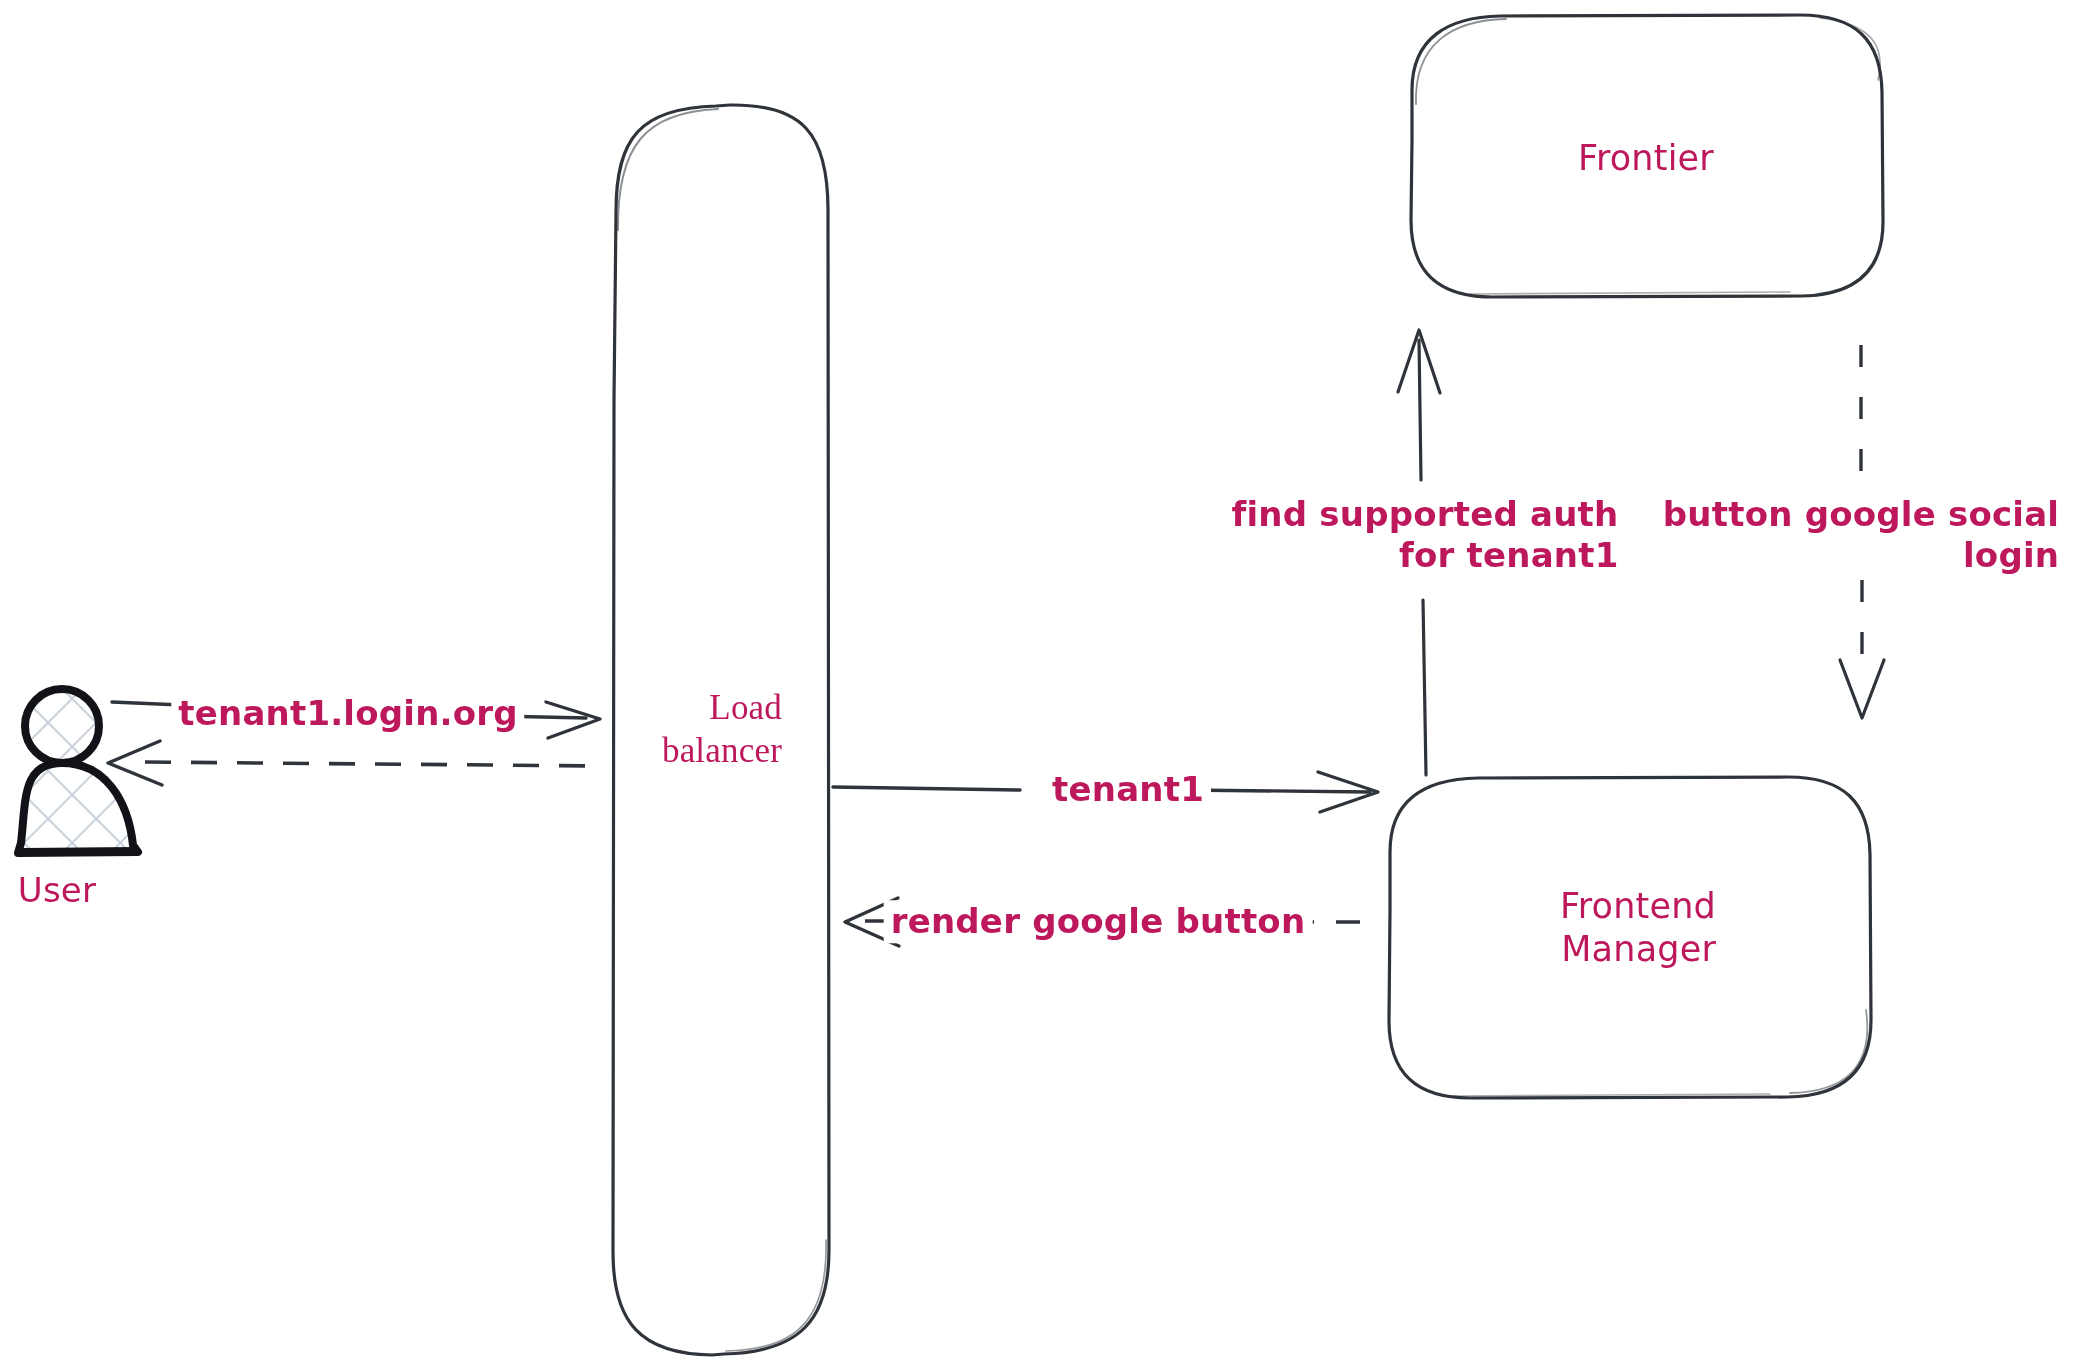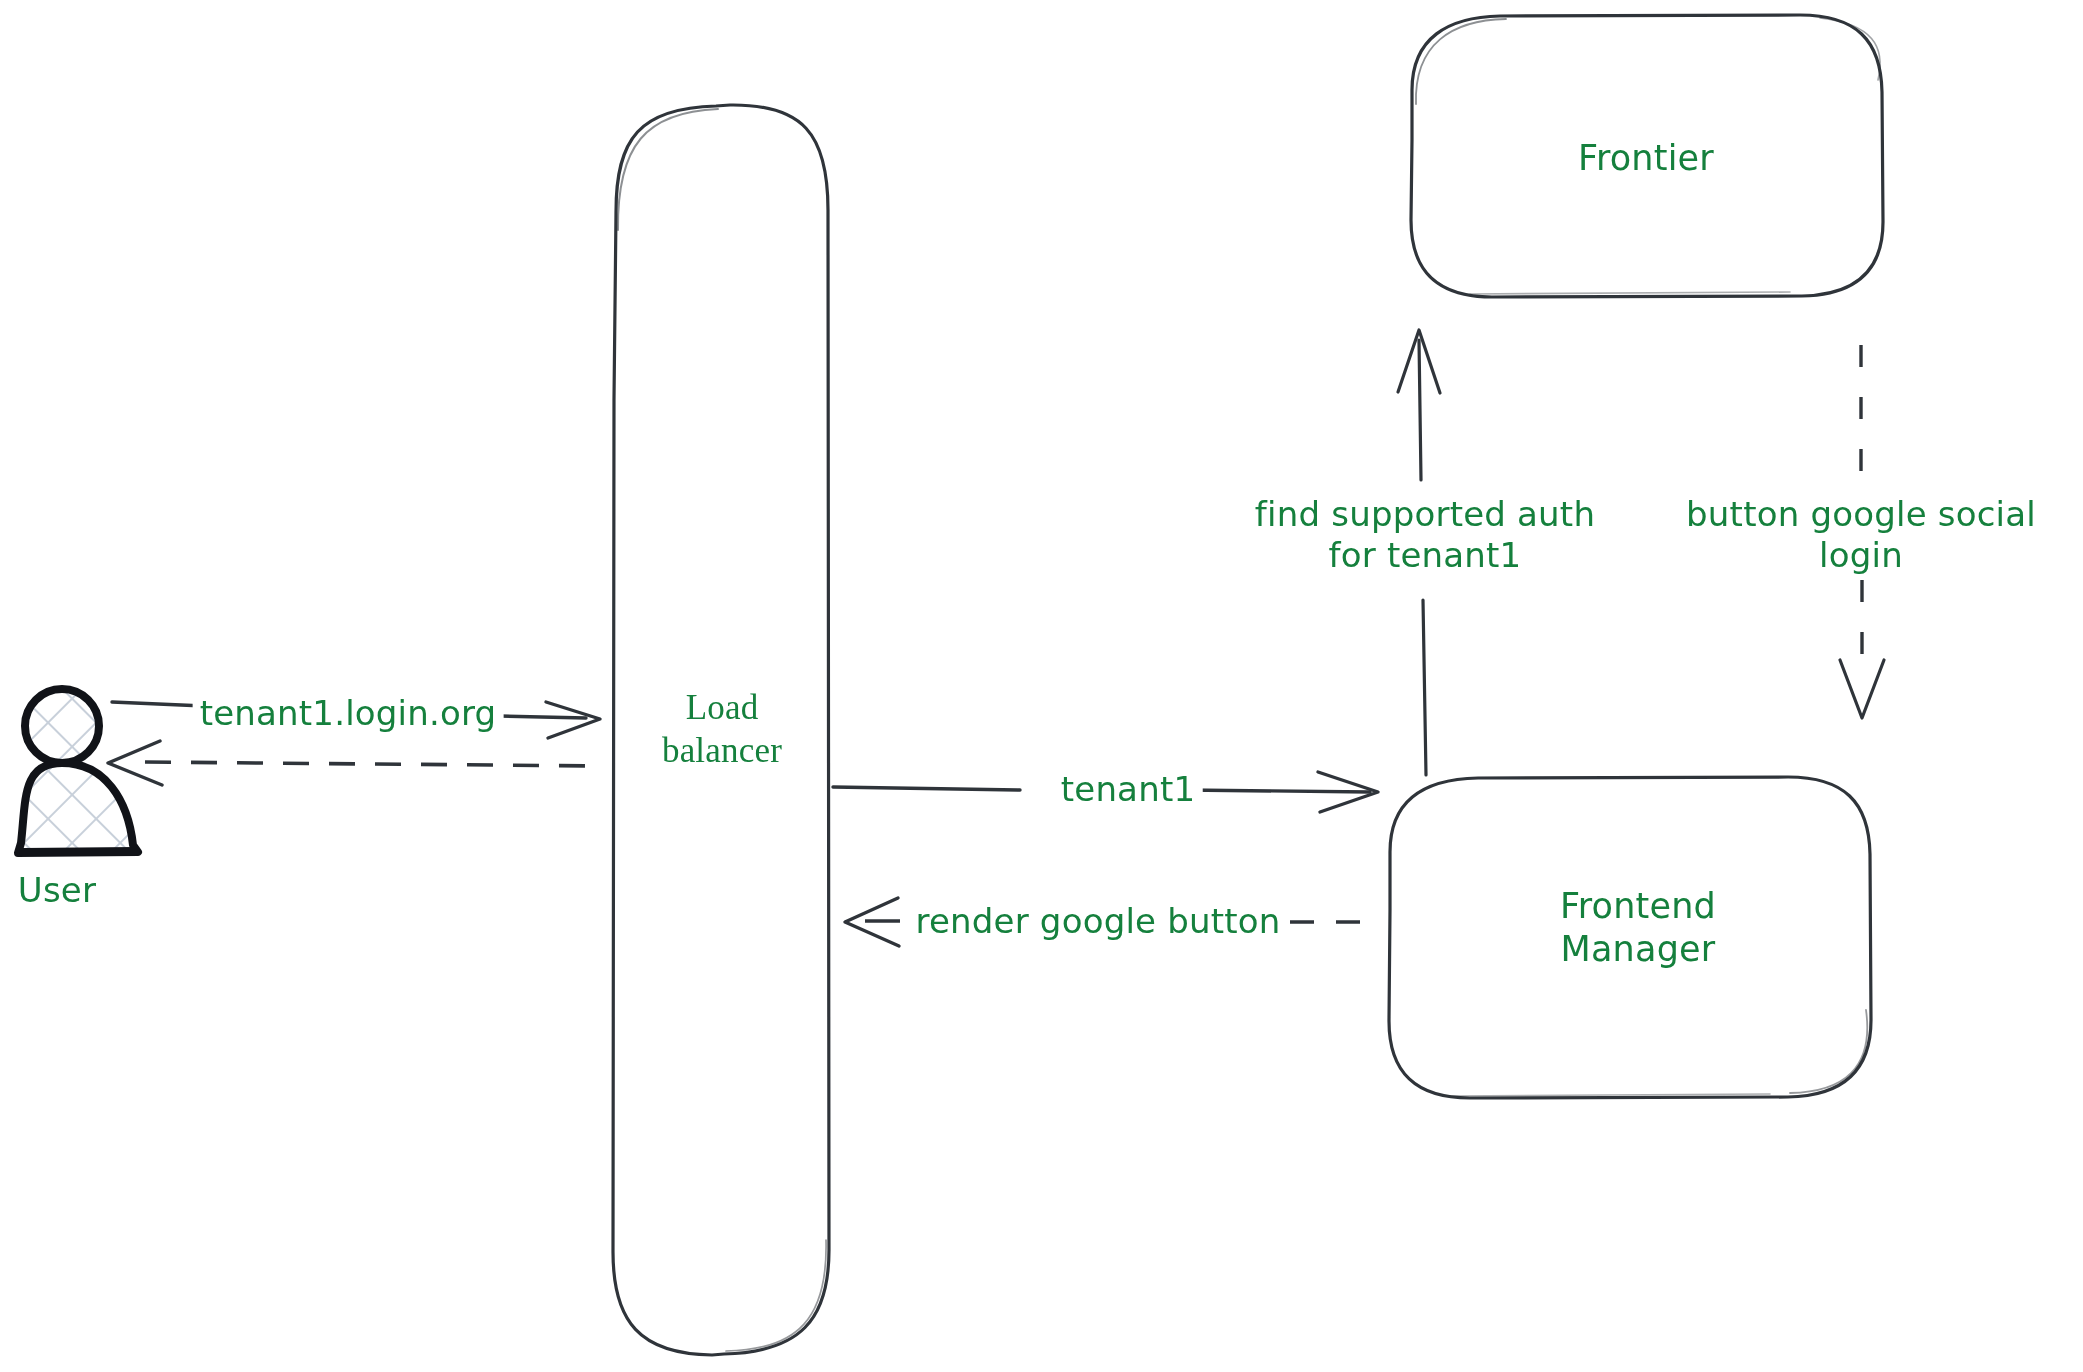--- a/index.html
+++ b/index.html
@@ -17,33 +17,34 @@
   }
   #canvas {
     position: absolute;
     top: 0;
     left: 0;
     width: 2083px;
     height: 1372px;
   }
   .dg-label {
     position: absolute;
-    color: #15803d;
+    color: #be185d;
     font-family: "DejaVu Sans", sans-serif;
-    text-align: center;
+    text-align: right;
     line-height: 1.22;
     white-space: pre;
     pointer-events: none;
     letter-spacing: 0.2px;
   }
   .node-label {
     font-size: 35px;
   }
   .edge-label {
     font-size: 34px;
+    font-weight: bold;
   }
   .actor-label {
     font-size: 34px;
   }
   .lbl-center {
     transform: translate(-50%, -50%);
   }
   .edge-label-bg {
     background: #ffffff;
     padding: 1px 7px;

